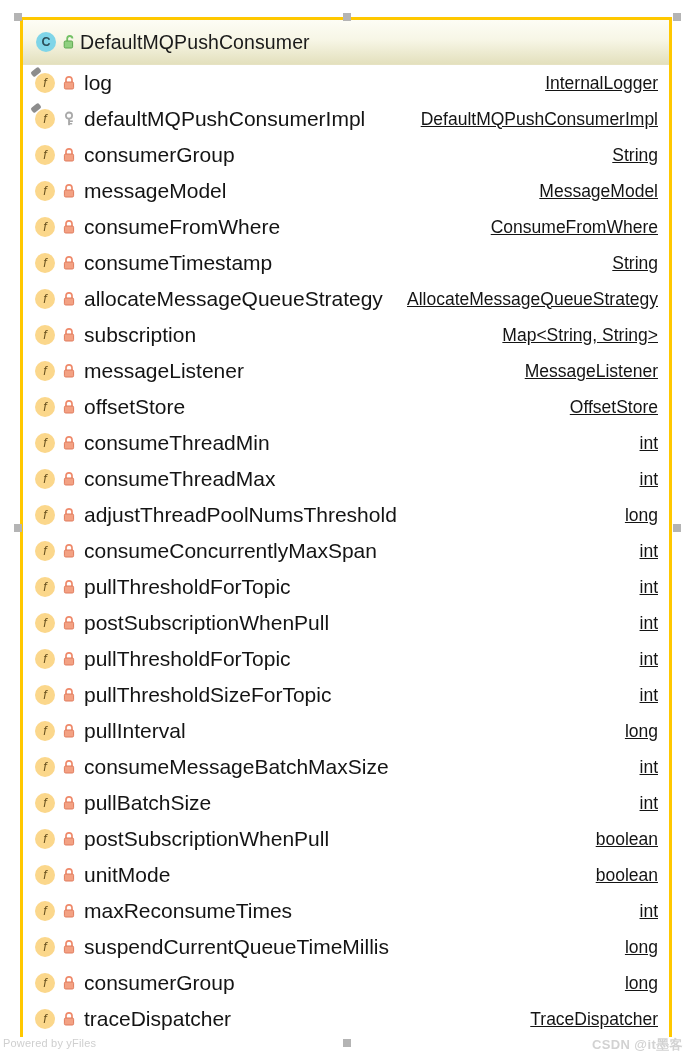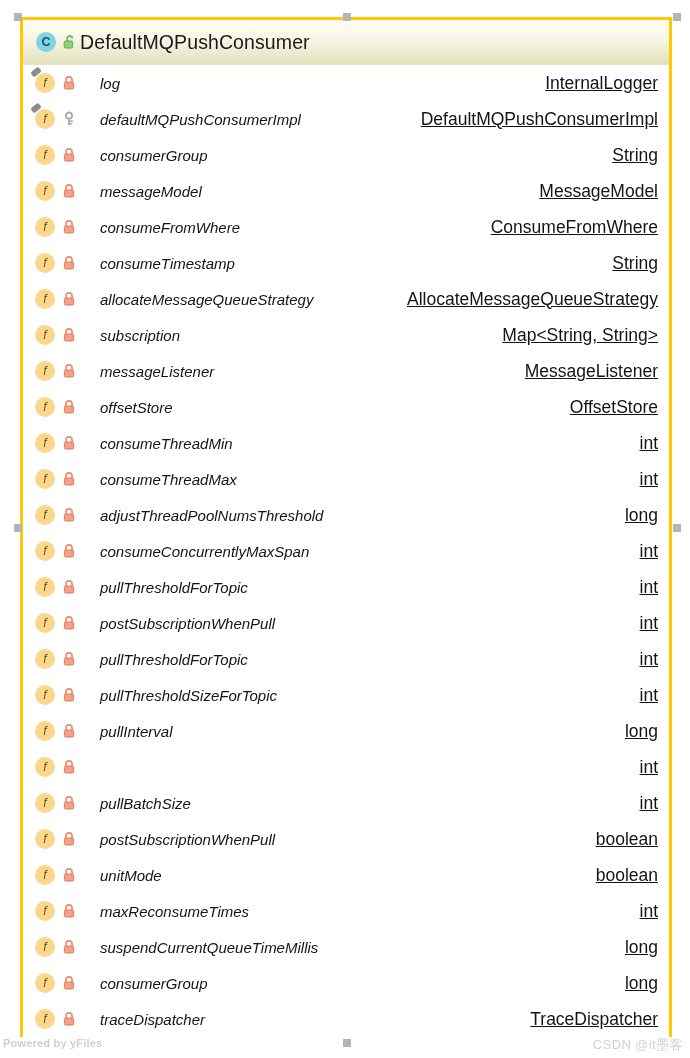--- a/index.html
+++ b/index.html
@@ -102,25 +102,24 @@
   .attr-row {
     height: 36px;
     box-sizing: border-box;
     display: flex;
     align-items: center;
     padding-left: 12px;
     padding-right: 11px;
     background: #ffffff;
   }
   .attr-name {
-    font-size: 15px;
+    font-size: 21px;
     color: #141414;
-    margin-left: 24px;
+    margin-left: 8px;
     white-space: nowrap;
-    font-style: italic;
   }
   .attr-type {
     font-size: 17.5px;
     color: #141414;
     margin-left: auto;
     white-space: nowrap;
     text-align: right;
     text-decoration: underline;
   }
 
@@ -134,30 +133,30 @@
 
   
   #yfiles-watermark {
     position: absolute;
     left: 3px;
     top: 1037px;
     font-size: 11px;
     color: #cfcfcf;
     letter-spacing: 0.2px;
     user-select: none;
-    font-weight: bold;
   }
   #csdn-watermark {
     position: absolute;
     right: 7px;
     top: 1036px;
     font-size: 13px;
     color: #d2d2d2;
     letter-spacing: 0.4px;
     user-select: none;
+    font-weight: bold;
   }
 </style>
 </head>
 <body>
 
 <div id="uml-node">
 
   <div id="class-header">
     <span class="icon-class-circle">C</span>
     <span class="vis-icon">
@@ -382,20 +381,21 @@
         <span class="attr-type">long</span>
       </div>
       <div class="attr-row">
         <span class="icon-field-circle">f</span>
         <span class="vis-icon">
           <svg viewBox="0 0 14 16" width="14" height="16" aria-hidden="true">
             <path d="M4 7.2 V4.8 a3 3 0 0 1 6 0 V7.2" fill="none" stroke="#ef8a6b" stroke-width="1.7"></path>
             <rect x="2.4" y="7" width="9.2" height="7" rx="1.3" fill="#f3a183" stroke="#e07b5c" stroke-width="1"></rect>
           </svg>
         </span>
+        <span class="attr-name">consumeMessageBatchMaxSize</span>
         <span class="attr-type">int</span>
       </div>
       <div class="attr-row">
         <span class="icon-field-circle">f</span>
         <span class="vis-icon">
           <svg viewBox="0 0 14 16" width="14" height="16" aria-hidden="true">
             <path d="M4 7.2 V4.8 a3 3 0 0 1 6 0 V7.2" fill="none" stroke="#ef8a6b" stroke-width="1.7"></path>
             <rect x="2.4" y="7" width="9.2" height="7" rx="1.3" fill="#f3a183" stroke="#e07b5c" stroke-width="1"></rect>
           </svg>
         </span>

